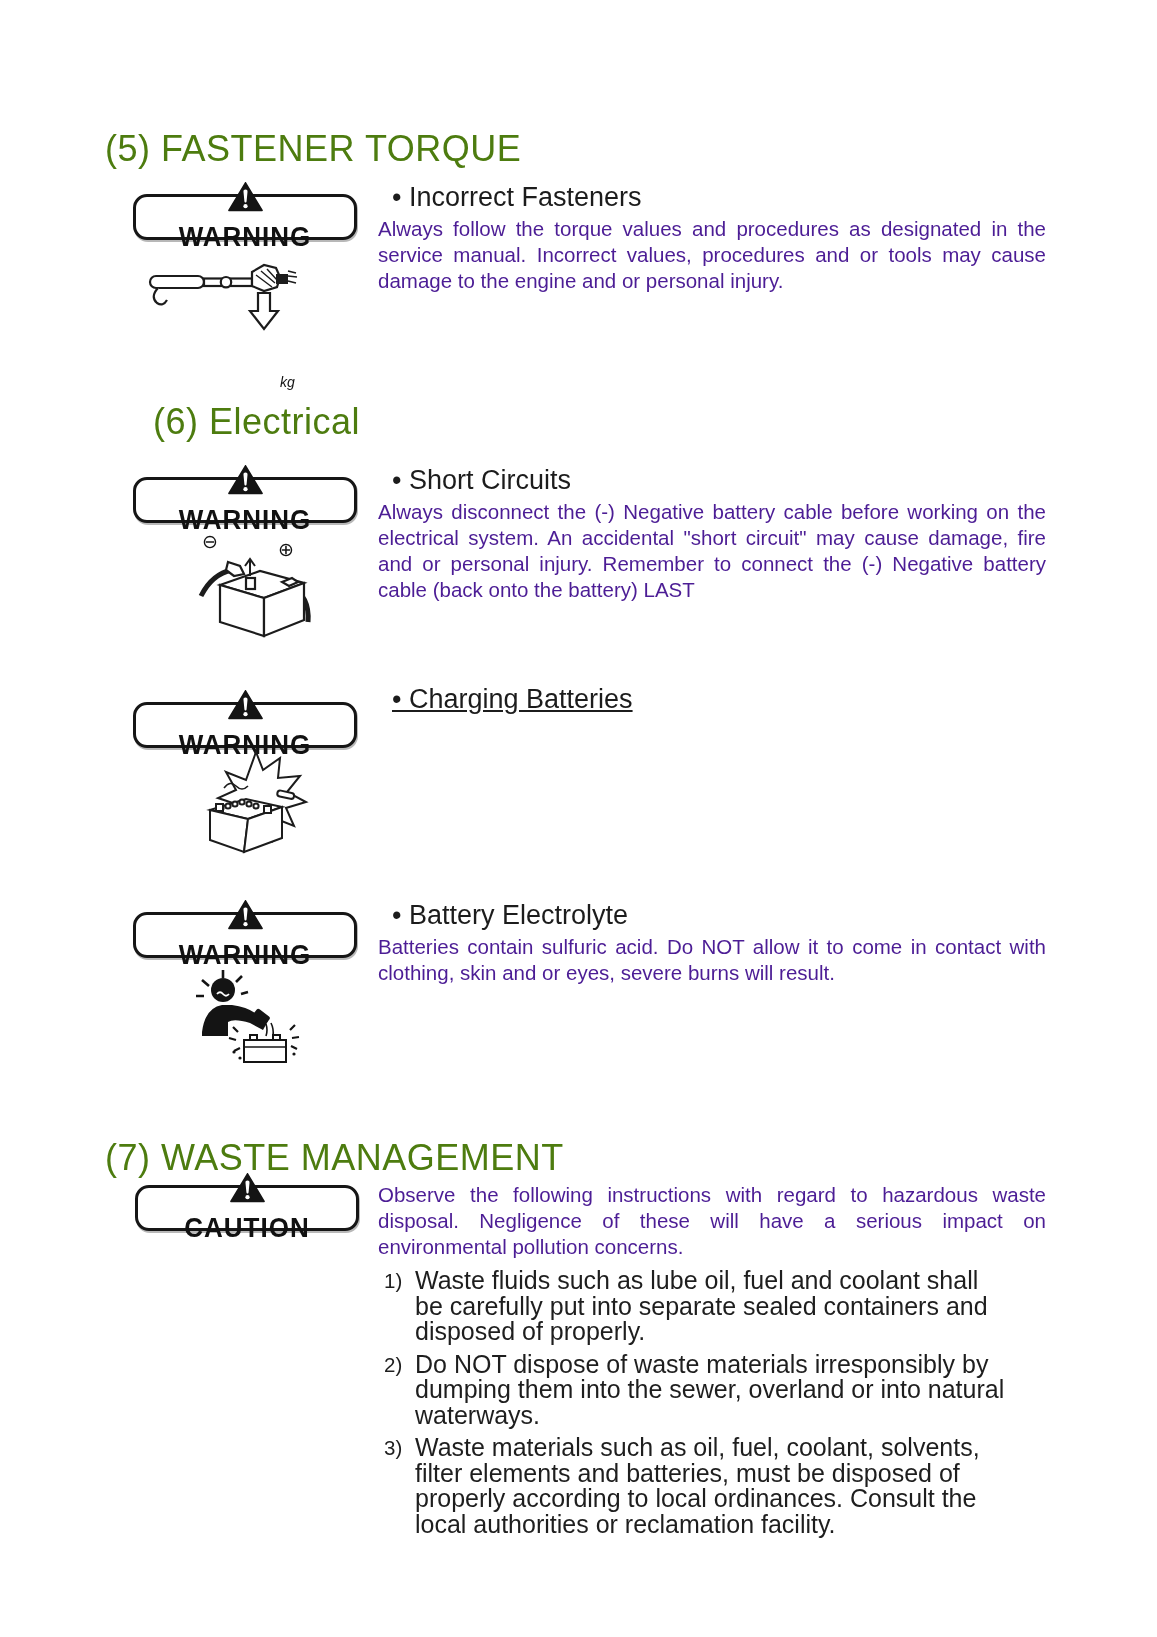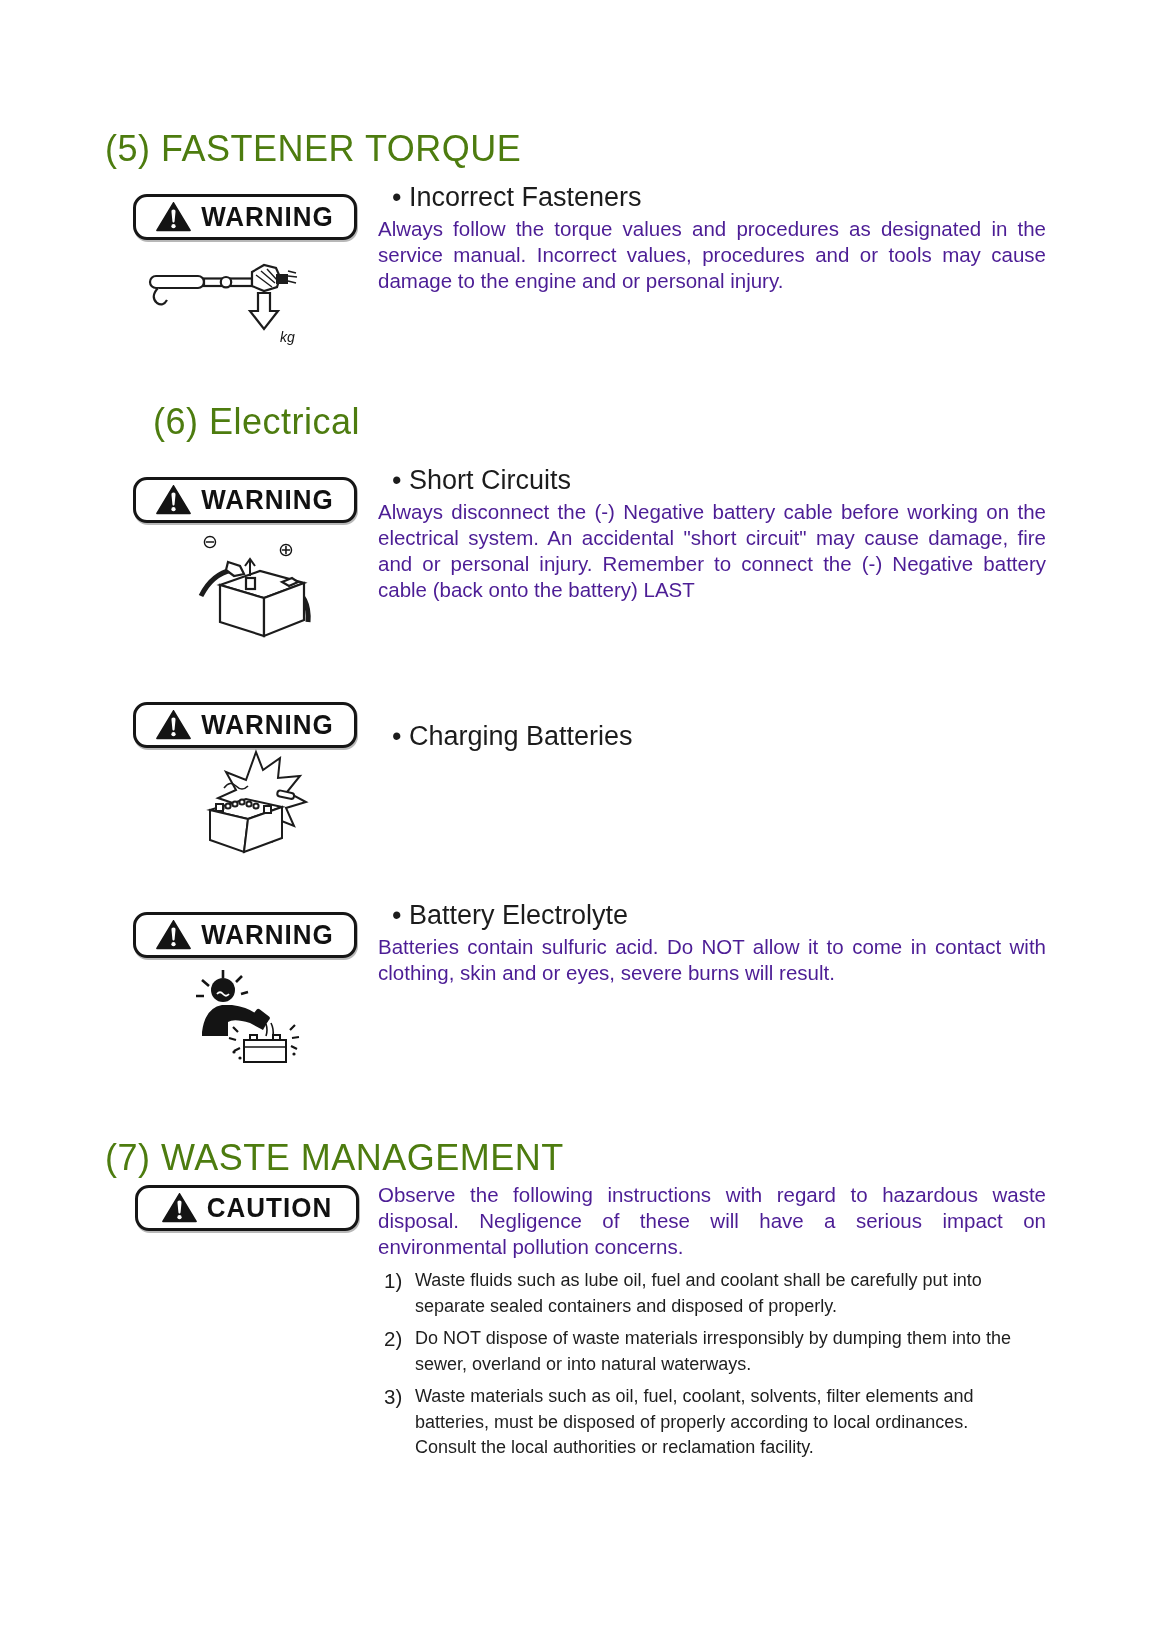--- a/index.html
+++ b/index.html
@@ -7,38 +7,39 @@
     position:relative;width:1157px;height:1637px;background:#ffffff;
     font-family:"Liberation Sans", sans-serif;color:#1b1b1b;overflow:hidden;
   }
   .sec-heading{
     position:absolute;font-size:36px;letter-spacing:.5px;color:#4d7c0f;white-space:nowrap;
   }
   .badge-box{
     position:absolute;width:218px;height:40px;border:3px solid #161616;border-radius:14px;
     background:#fff;display:flex;align-items:center;justify-content:center;gap:10px;
     box-shadow:1px 2px 0 rgba(0,0,0,.28);
+    flex-direction:column;
   }
   .badge-text{font-size:26px;font-weight:bold;letter-spacing:1px;color:#111;transform:scaleY(1.05);}
   .tri-icon{flex:0 0 auto;display:block;}
   .illus{position:absolute;}
   .illus svg{display:block;}
   .blk-title{
     position:absolute;font-size:27px;color:#1c1c1c;padding-left:14px;white-space:nowrap;
   }
   .blk-body{
     position:absolute;width:668px;font-size:20.5px;line-height:26px;color:#4c1d95;
     text-align:justify;
   }
   .sym{position:absolute;font-size:19px;color:#111;}
-  .kg-label{position:absolute;font-size:14px;font-style:italic;color:#111;}
+  .kg-label{position:absolute;font-size:14px;font-style:italic;color:#111;margin-top:45px;}
   .wlist{position:absolute;width:640px;}
   .wlist .row{display:flex;margin-bottom:7px;}
   .wlist .num{flex:0 0 31px;font-size:20.5px;line-height:25.5px;color:#1e1e1e;}
-  .wlist .itm{flex:0 0 598px;font-size:18px;line-height:25.5px;color:#1e1e1e;text-align:left;}
+  .wlist .itm{flex:0 0 598px;font-size:25px;line-height:25.5px;color:#1e1e1e;text-align:left;}
 </style>
 </head>
 <body>
 
 <div class="page">
 
   <div class="sec-heading" style="left:105px;top:128px;">(5) FASTENER TORQUE</div>
 
   <div class="badge-box" style="left:133px;top:194px;">
     <svg class="tri-icon" viewBox="0 0 44 38" width="35" height="30" aria-hidden="true">
@@ -118,21 +119,21 @@
         <circle cx="34" cy="58" r="2.6" fill="#fff"></circle>
       <circle cx="41" cy="56" r="2.6" fill="#fff"></circle>
         <circle cx="48" cy="54" r="2.6" fill="#fff"></circle>
       <circle cx="55" cy="56" r="2.6" fill="#fff"></circle>
         <circle cx="62" cy="58" r="2.6" fill="#fff"></circle>
       <rect x="22" y="56" width="7" height="7" fill="#fff"></rect>
       <rect x="70" y="58" width="7" height="7" fill="#fff"></rect>
     </svg>
   </div>
 
-  <div class="blk-title" style="left:378px;top:721px;">• Charging Batteries</div>
+  <div class="blk-title" style="left:378px;top:684px;text-decoration:underline;">• Charging Batteries</div>
 
   <div class="badge-box" style="left:133px;top:912px;">
     <svg class="tri-icon" viewBox="0 0 44 38" width="35" height="30" aria-hidden="true">
       <path d="M22 1 L43 36 L1 36 Z" fill="#141414" stroke="#141414" stroke-width="2" stroke-linejoin="round"></path>
       <path d="M22 9.5 C20.3 9.5 19.3 10.6 19.45 12.2 L20.6 24.3 C20.7 25.5 21.3 26.1 22 26.1 C22.7 26.1 23.3 25.5 23.4 24.3 L24.55 12.2 C24.7 10.6 23.7 9.5 22 9.5 Z" fill="#fff"></path>
       <circle cx="22" cy="30.6" r="2.7" fill="#fff"></circle>
     </svg>
     <span class="badge-text">WARNING</span>
   </div>
 

